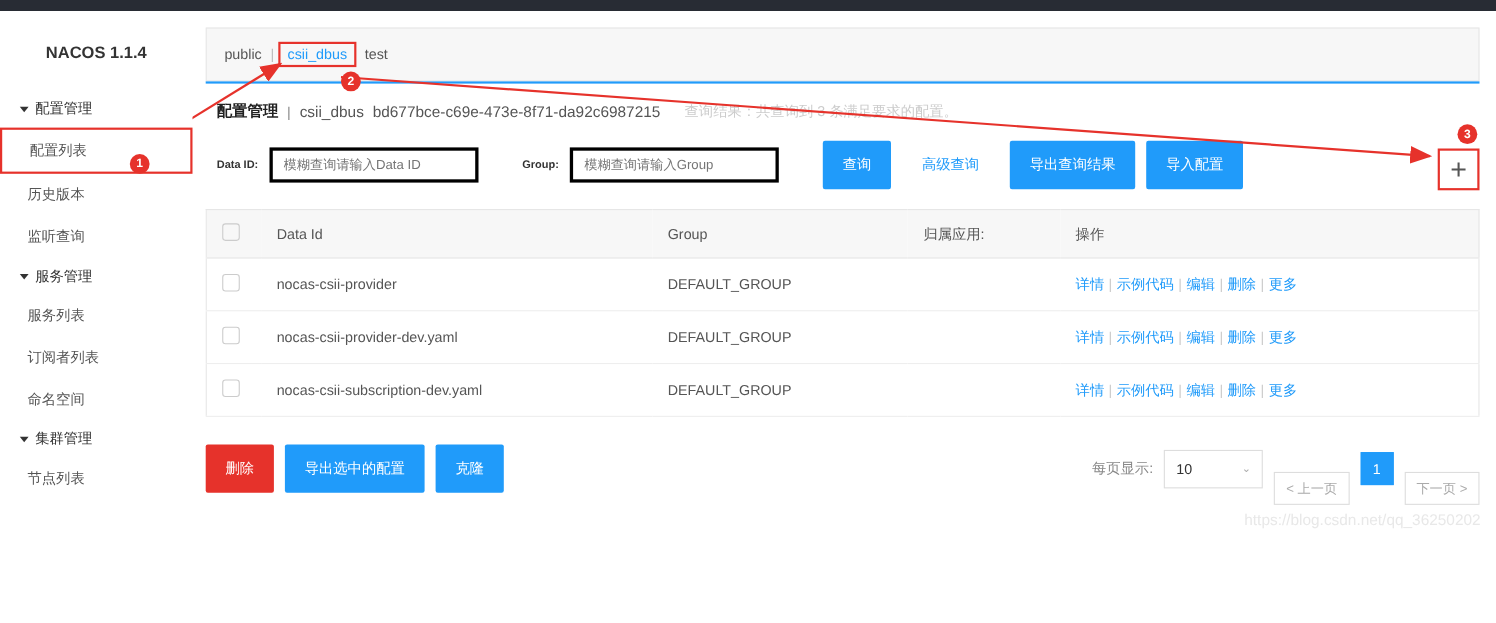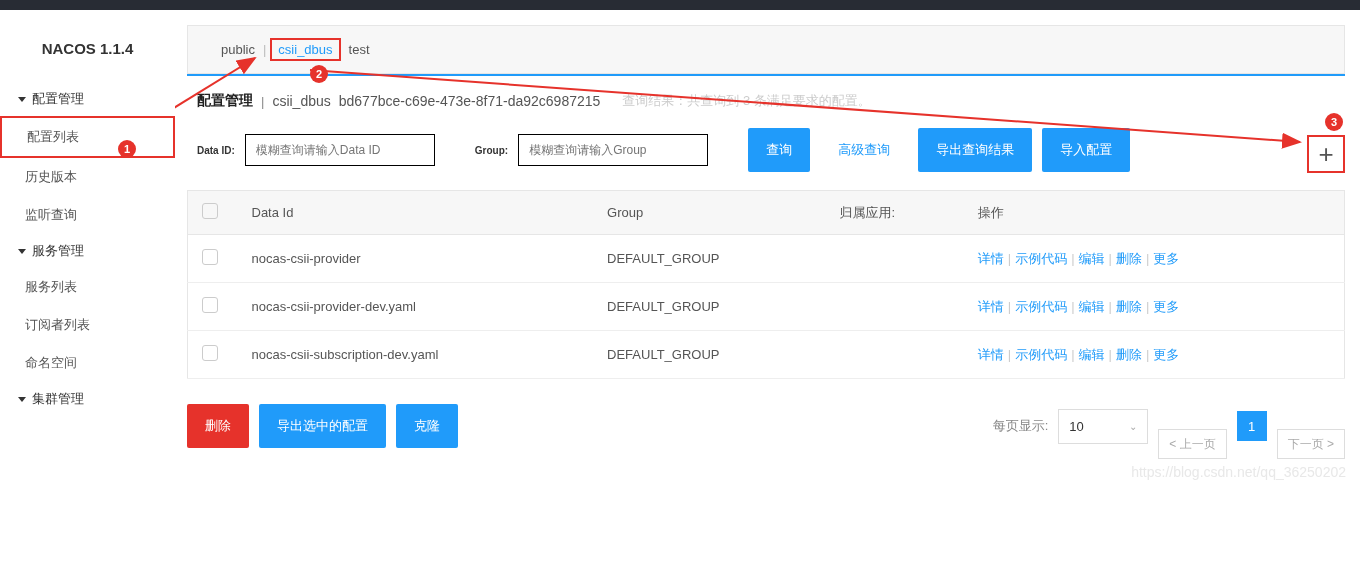--- a/index.html
+++ b/index.html
@@ -6,33 +6,33 @@
     body { font-family: -apple-system, BlinkMacSystemFont, "Segoe UI", Arial, sans-serif; font-size: 13px; color: #333; background: #fff; width: 1360px; }
     .topbar { height: 10px; background: #282c34; }
     .container { display: flex; }
     .sidebar { width: 175px; background: #fff; padding-top: 20px; }
     .logo { font-weight: bold; font-size: 15px; text-align: center; padding: 10px 12px 25px; color: #333; }
     .nav-group-title { padding: 8px 18px; cursor: pointer; color: #333; display: flex; align-items: center; gap: 6px; }
     .caret { display: inline-block; width: 0; height: 0; border-left: 4px solid transparent; border-right: 4px solid transparent; border-top: 5px solid #333; }
     .nav-item { padding: 10px 25px; cursor: pointer; color: #555; }
     .nav-item.active { border: 2px solid #e6322b; }
     .main { flex: 1; padding: 15px 15px 15px 12px; position: relative; }
-    .namespace-tabs { background: #f7f7f7; border: 1px solid #e6e6e6; padding: 12px 29px; display: flex; gap: 4px; align-items: center; }
+    .namespace-tabs { background: #f7f7f7; border: 1px solid #e6e6e6; padding: 12px 12px; display: flex; gap: 4px; align-items: center; }
     .ns-tab { color: #555; cursor: pointer; padding: 0 4px; }
     .ns-sep { color: #bbb; }
     .ns-tab.active { color: #209bfa; border: 2px solid #e6322b; padding: 2px 6px; }
     .ns-underline { border-bottom: 2px solid #209bfa; margin-left: 0; width: 100%; }
     .breadcrumb-row { padding: 16px 10px 10px; display: flex; align-items: center; gap: 8px; }
     .bc-strong { font-weight: bold; color: #222; font-size: 14px; }
     .bc-sep { color: #888; }
     .bc-id { color: #555; font-size: 14px; }
     .bc-hint { color: #ccc; font-size: 13px; margin-left: 14px; }
     .search-row { padding: 8px 10px 18px; display: flex; align-items: center; gap: 10px; }
     .label { color: #333; font-weight: bold; font-size: 10px; }
-    .textin { border: 1px solid #000000; height: 32px; padding: 0 10px; font-size: 12px; width: 190px; }
+    .textin { border: 3px solid #000000; height: 32px; padding: 0 10px; font-size: 12px; width: 190px; }
     .btn { height: 44px; border: none; padding: 0 18px; cursor: pointer; font-size: 13px; border-radius: 2px; }
     .btn-primary { background: #209bfa; color: #fff; }
     .link-btn { color: #209bfa; background: none; }
     .plus-btn { position: absolute; right: 15px; top: 125px; width: 38px; height: 38px; border: 2px solid #e6322b; display: flex; align-items: center; justify-content: center; font-size: 26px; color: #555; cursor: pointer; background: #fff; }
     table.cfg { width: 100%; border-collapse: collapse; border: 1px solid #e6e6e6; }
     table.cfg th { background: #f7f7f7; text-align: left; padding: 12px 14px; font-weight: normal; color: #555; border-bottom: 1px solid #e6e6e6; font-size: 13px; }
     table.cfg td { padding: 14px 14px; border-bottom: 1px solid #eee; color: #555; font-size: 13px; }
     .chk { width: 16px; height: 16px; border: 1px solid #ccc; border-radius: 3px; display: inline-block; cursor: pointer; }
     .ops a { color: #209bfa; text-decoration: none; cursor: pointer; }
     .ops .sep { color: #ccc; margin: 0 4px; }
@@ -65,20 +65,21 @@
         <span class="caret"></span>
         <span>服务管理</span>
       </div>
     <div class="nav-item">服务列表</div>
     <div class="nav-item">订阅者列表</div>
     <div class="nav-item">命名空间</div>
     <div class="nav-group-title">
         <span class="caret"></span>
         <span>集群管理</span>
       </div>
+    <div class="nav-item">节点列表</div>
   </aside>
 
   <main class="main">
     <div class="namespace-tabs">
       <span class="ns-tab">public</span>
       <span class="ns-sep">|</span>
       <span class="ns-tab active">csii_dbus</span>
       <span class="ns-tab">test</span>
     </div>
     <div class="ns-underline"></div>

